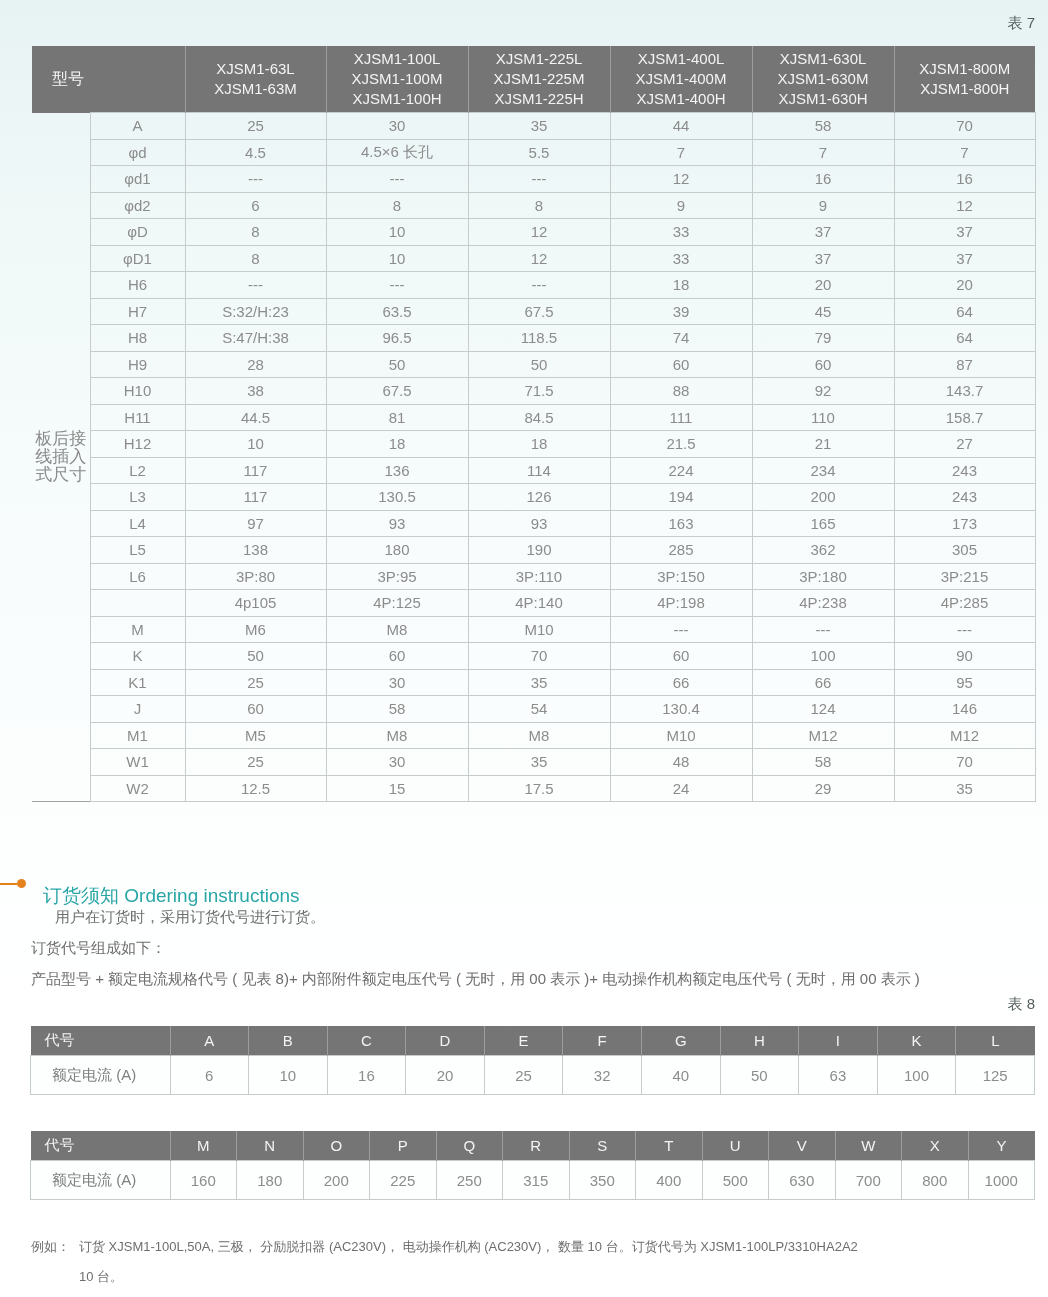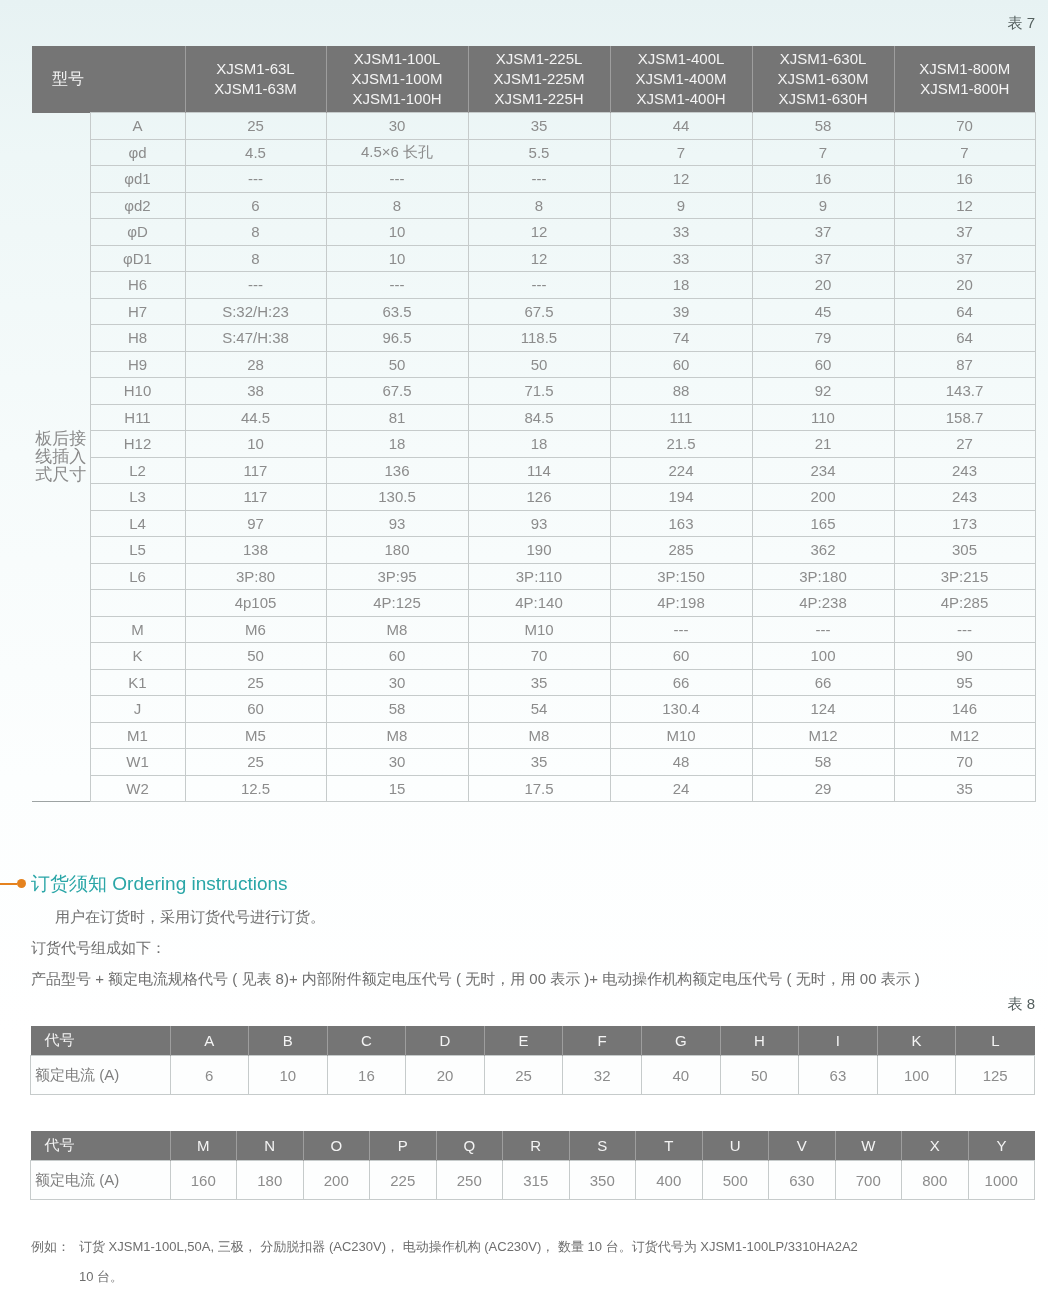--- a/index.html
+++ b/index.html
@@ -32,21 +32,21 @@
   .t7 tbody td.group-cell{
     border-left:none;border-top:none;border-bottom:none;
     white-space:pre-line;line-height:18px;font-size:17px;color:#8a8a8a;
     text-align:center;vertical-align:middle;background:transparent;
   }
 
   
   .marker-line{position:absolute;left:0;top:883px;width:17px;height:2px;background:#e5821e;}
   .marker-dot{position:absolute;left:17px;top:879px;width:9px;height:9px;border-radius:50%;background:#e5821e;}
   h2.sec-title{
-    position:absolute;left:31px;top:871px;margin:0;font-weight:normal;
+    position:absolute;left:31px;top:871px;margin:12px;font-weight:normal;
     font-size:19px;line-height:26px;color:#2aa6a7;
   }
   .para{position:absolute;left:31px;margin:0;font-size:15px;line-height:22px;color:#6e6e6e;}
   #para1{top:906px;margin-left:24px;}
   #para2{top:937px;}
   #para3{top:968px;width:1010px;}
 
   
   table.t8{
     position:absolute;left:30px;width:1005px;
@@ -57,21 +57,21 @@
   #t8b{top:1131px;}
   .t8 thead th{
     background:#757575;color:#f4f4f4;font-weight:normal;font-size:15px;
     height:29px;padding:0;text-align:center;border-left:1px solid #9e9e9e;
   }
   .t8 thead th.lbl{width:125px;text-align:left;padding-left:14px;border-left:none;}
   .t8 tbody td{
     border:1px solid #c6cbcb;color:#8c8c8c;font-size:15px;text-align:center;
     height:38px;padding:0;background:#fdfefe;
   }
-  .t8 tbody td.lbl{text-align:left;padding-left:4px;color:#7f7f7f;}
+  .t8 tbody td.lbl{text-align:left;padding-left:21px;color:#7f7f7f;}
 
   
   .example{position:absolute;left:31px;top:1232px;width:1008px;font-size:13px;color:#6e6e6e;}
   .ex-prefix{position:absolute;left:0;top:0;line-height:30px;}
   .ex-body{margin-left:48px;line-height:30px;}
 </style>
 </head>
 <body>
 
 <div class="page">

